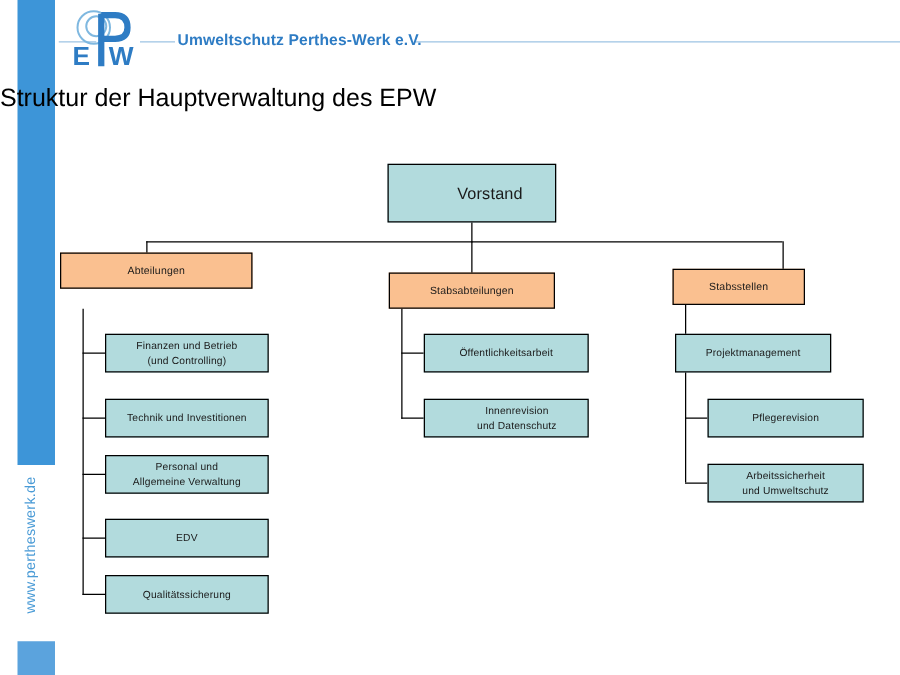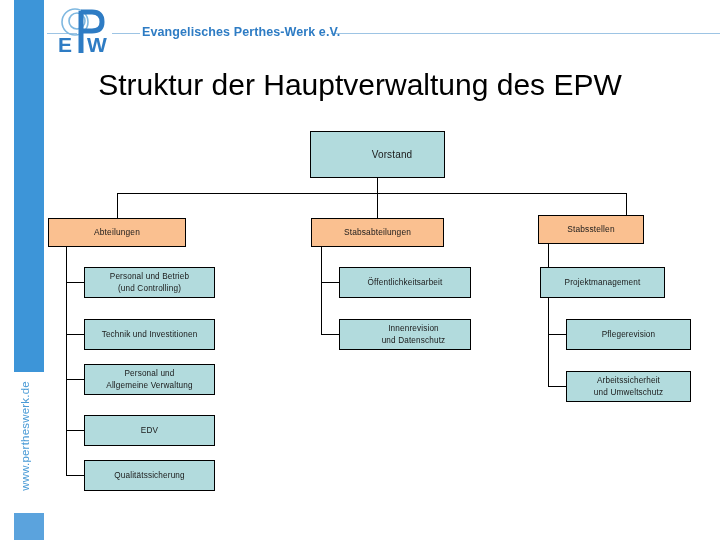--- a/index.html
+++ b/index.html
@@ -93,22 +93,21 @@
     width: 62px;
     height: 52px;
   }
 
   
   .slide-title {
     position: absolute;
     left: 0;
     top: 68px;
     width: 720px;
-    text-align: center;
-    font-size: 30px;
+    font-size: 20px;
     color: #000000;
     white-space: nowrap;
   }
 
   
   .chart {
     position: absolute;
     left: 0;
     top: 0;
     width: 720px;
@@ -123,21 +122,21 @@
     justify-content: center;
     text-align: center;
     font-size: 8.2px;
     color: #1a1a1a;
     line-height: 1.35;
     padding: 2px 3px;
     letter-spacing: 0.15px;
   }
   .node.lvl1 {
     background: #B2DBDD;
-    font-size: 10px;
+    font-size: 13px;
     padding-left: 32px;
   }
   .node.lvl2 {
     background: #FAC090;
     font-size: 8.4px;
   }
   .node.leaf {
     background: #B2DBDD;
   }
   .node span { display: block; white-space: pre-line; }
@@ -174,57 +173,57 @@
 
   <svg class="logo" viewBox="0 0 62 52">
     <circle cx="20" cy="15" r="13" fill="none" stroke="#7FB8E0" stroke-width="1.6"></circle>
     <circle cx="22" cy="14" r="8" fill="none" stroke="#7FB8E0" stroke-width="1.6"></circle>
     <path d="M26 4 L26 46" stroke="#2E7CC4" stroke-width="5" fill="none"></path>
     <path d="M26 5 L37 5 Q47 5 47 15 Q47 24 37 24 L26 24" fill="none" stroke="#2E7CC4" stroke-width="5"></path>
     <text x="3" y="45" font-family="'Liberation Sans', sans-serif" font-size="21" font-weight="bold" fill="#2E7CC4">E</text>
     <text x="32" y="45" font-family="'Liberation Sans', sans-serif" font-size="21" font-weight="bold" fill="#2E7CC4">W</text>
   </svg>
 
-  <div class="hdr-org">Evangelisches Perthes-Werk e.V.</div>
+  <div class="hdr-org">Umweltschutz Perthes-Werk e.V.</div>
 
   <div class="slide-title">Struktur der Hauptverwaltung des EPW</div>
 
   <div class="chart">
 
     <div class="node lvl1" style="left:310px; top:131px; width:135px; height:47px;">
       <span>Vorstand</span>
     </div>
 
     <div class="conn v" style="left:377px; top:178px; height:16px;"></div>
     <div class="conn h" style="left:117px; top:193px; width:509px;"></div>
     <div class="conn v" style="left:117px; top:193px; height:26px;"></div>
     <div class="conn v" style="left:377px; top:193px; height:26px;"></div>
     <div class="conn v" style="left:626px; top:193px; height:26px;"></div>
 
-    <div class="node lvl2" style="left:48px; top:218px; width:138px; height:29px;text-align:center;">
+    <div class="node lvl2" style="left:48px; top:202px; width:154px; height:29px;text-align:center;">
       <span>Abteilungen</span>
     </div>
 
     <div class="node lvl2" style="left:311px; top:218px; width:133px; height:29px;justify-content:center;">
       <span>Stabsabteilungen</span>
     </div>
 
     <div class="node lvl2" style="left:538px; top:215px; width:106px; height:29px;">
       <span>Stabsstellen</span>
     </div>
 
     <div class="conn v" style="left:66px; top:247px; height:229px;"></div>
     <div class="conn h" style="left:66px; top:282px; width:18px;"></div>
     <div class="conn h" style="left:66px; top:334px; width:18px;"></div>
     <div class="conn h" style="left:66px; top:379px; width:18px;"></div>
     <div class="conn h" style="left:66px; top:430px; width:18px;"></div>
     <div class="conn h" style="left:66px; top:475px; width:18px;"></div>
 
     <div class="node leaf" style="left:84px; top:267px; width:131px; height:31px;">
-      <span>Personal und Betrieb
+      <span>Finanzen und Betrieb
 (und Controlling)</span>
     </div>
     <div class="node leaf" style="left:84px; top:319px; width:131px; height:31px;">
       <span>Technik und Investitionen</span>
     </div>
     <div class="node leaf" style="left:84px; top:364px; width:131px; height:31px;">
       <span>Personal und
 Allgemeine Verwaltung</span>
     </div>
     <div class="node leaf" style="left:84px; top:415px; width:131px; height:31px;">

